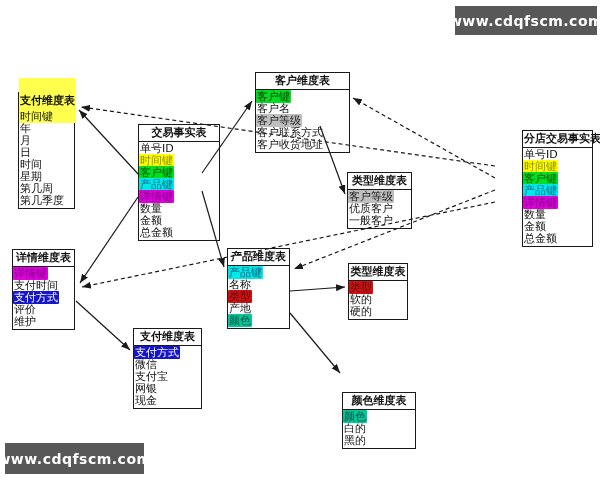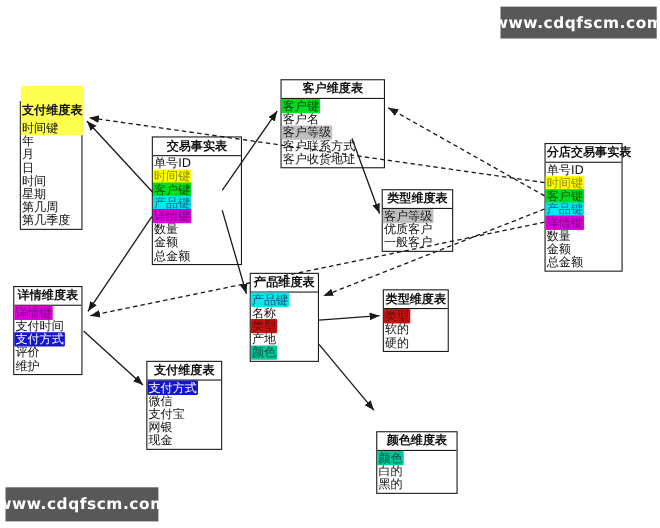--- a/index.html
+++ b/index.html
@@ -96,42 +96,42 @@
       <div class="etable" style="left: 255px; top: 72px; width: 95px;">
         <div class="etitle"><span>客户维度表</span></div>
         <div class="ebody">
           <div class="erow"><span style="background: rgb(0, 221, 34); color: rgb(0, 56, 0);">客户键</span></div>
           <div class="erow"><span>客户名</span></div>
           <div class="erow"><span style="background: rgb(191, 191, 191); color: rgb(26, 26, 26);">客户等级</span></div>
           <div class="erow"><span>客户联系方式</span></div>
           <div class="erow"><span>客户收货地址</span></div>
         </div>
       </div>
-      <div class="etable" style="left: 495px; top: 130px; width: 71px;">
+      <div class="etable" style="left: 522px; top: 130px; width: 71px;">
         <div class="etitle"><span>分店交易事实表</span></div>
         <div class="ebody">
           <div class="erow"><span>单号ID</span></div>
           <div class="erow"><span style="background: rgb(255, 255, 0); color: rgb(138, 138, 0);">时间键</span></div>
           <div class="erow"><span style="background: rgb(0, 221, 34); color: rgb(0, 85, 0);">客户键</span></div>
           <div class="erow"><span style="background: rgb(0, 232, 232); color: rgb(0, 102, 136);">产品键</span></div>
           <div class="erow"><span style="background: rgb(221, 0, 221); color: rgb(122, 0, 122);">详情键</span></div>
           <div class="erow"><span>数量</span></div>
           <div class="erow"><span>金额</span></div>
           <div class="erow"><span>总金额</span></div>
         </div>
       </div>
       <div class="etable" style="left: 347px; top: 172px; width: 65px;">
         <div class="etitle"><span>类型维度表</span></div>
         <div class="ebody">
           <div class="erow"><span style="background: rgb(191, 191, 191); color: rgb(26, 26, 26);">客户等级</span></div>
           <div class="erow"><span>优质客户</span></div>
           <div class="erow"><span>一般客户</span></div>
         </div>
       </div>
-      <div class="etable" style="left: 12px; top: 260px; width: 63px;">
+      <div class="etable" style="left: 12px; top: 249px; width: 63px;">
         <div class="etitle"><span>详情维度表</span></div>
         <div class="ebody">
           <div class="erow"><span style="background: rgb(221, 0, 221); color: rgb(122, 0, 122);">详情键</span></div>
           <div class="erow"><span>支付时间</span></div>
           <div class="erow"><span style="background: rgb(21, 21, 204); color: rgb(255, 255, 255);">支付方式</span></div>
           <div class="erow"><span>评价</span></div>
           <div class="erow"><span>维护</span></div>
         </div>
       </div>
       <div class="etable" style="left: 227px; top: 248px; width: 63px;">

